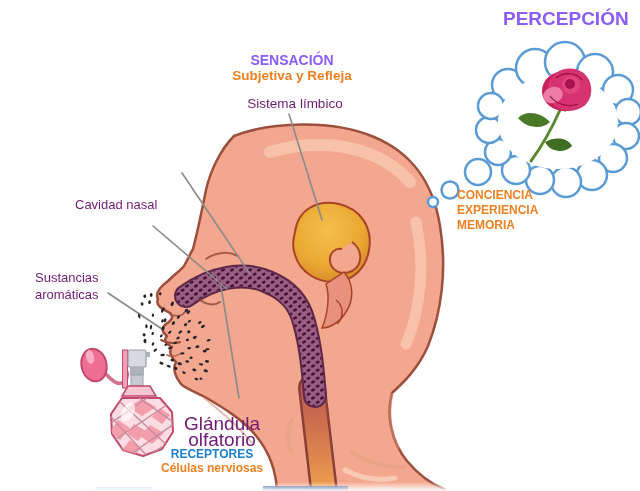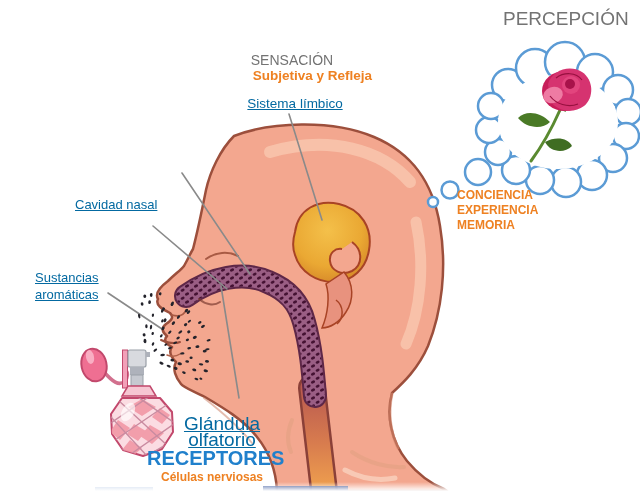--- a/index.html
+++ b/index.html
@@ -1,27 +1,27 @@
 <!DOCTYPE html>
 <html><head>
 <meta charset="utf-8">
 <style>
   html,body{margin:0;padding:0;background:#fff;}
   #stage{position:relative;width:640px;height:491px;background:#ffffff;overflow:hidden;
          font-family:"Liberation Sans",sans-serif;}
   .lbl{position:absolute;white-space:nowrap;}
-  .dark{color:#0369a1;text-decoration:underline;}
-  .blue{color:#737373;font-weight:normal;}
+  .dark{color:#701a75;}
+  .blue{color:#8b5cf6;font-weight:bold;}
   .blue2{color:#2080cc;font-weight:bold;}
   .orange{color:#ee8122;font-weight:bold;}
   .center{text-align:center;}
   .fs19{font-size:19px;}
   .fs18{font-size:14px;}
-  .fs16{font-size:20px;}
-  .fs14{font-size:13.5px;text-align:right;}
+  .fs16{font-size:12px;}
+  .fs14{font-size:13.5px;}
   .fs13{font-size:13px;line-height:16.5px;}
   .fs12{font-size:12px;line-height:15px;}
   .pit{font-size:19px;line-height:15.5px;}
   svg{position:absolute;left:0;top:0;}
   .fade{position:absolute;left:0;right:0;bottom:0;height:9px;
         background:linear-gradient(rgba(255,255,255,0),#ffffff);}
 </style>
 </head>
 <body>
 

